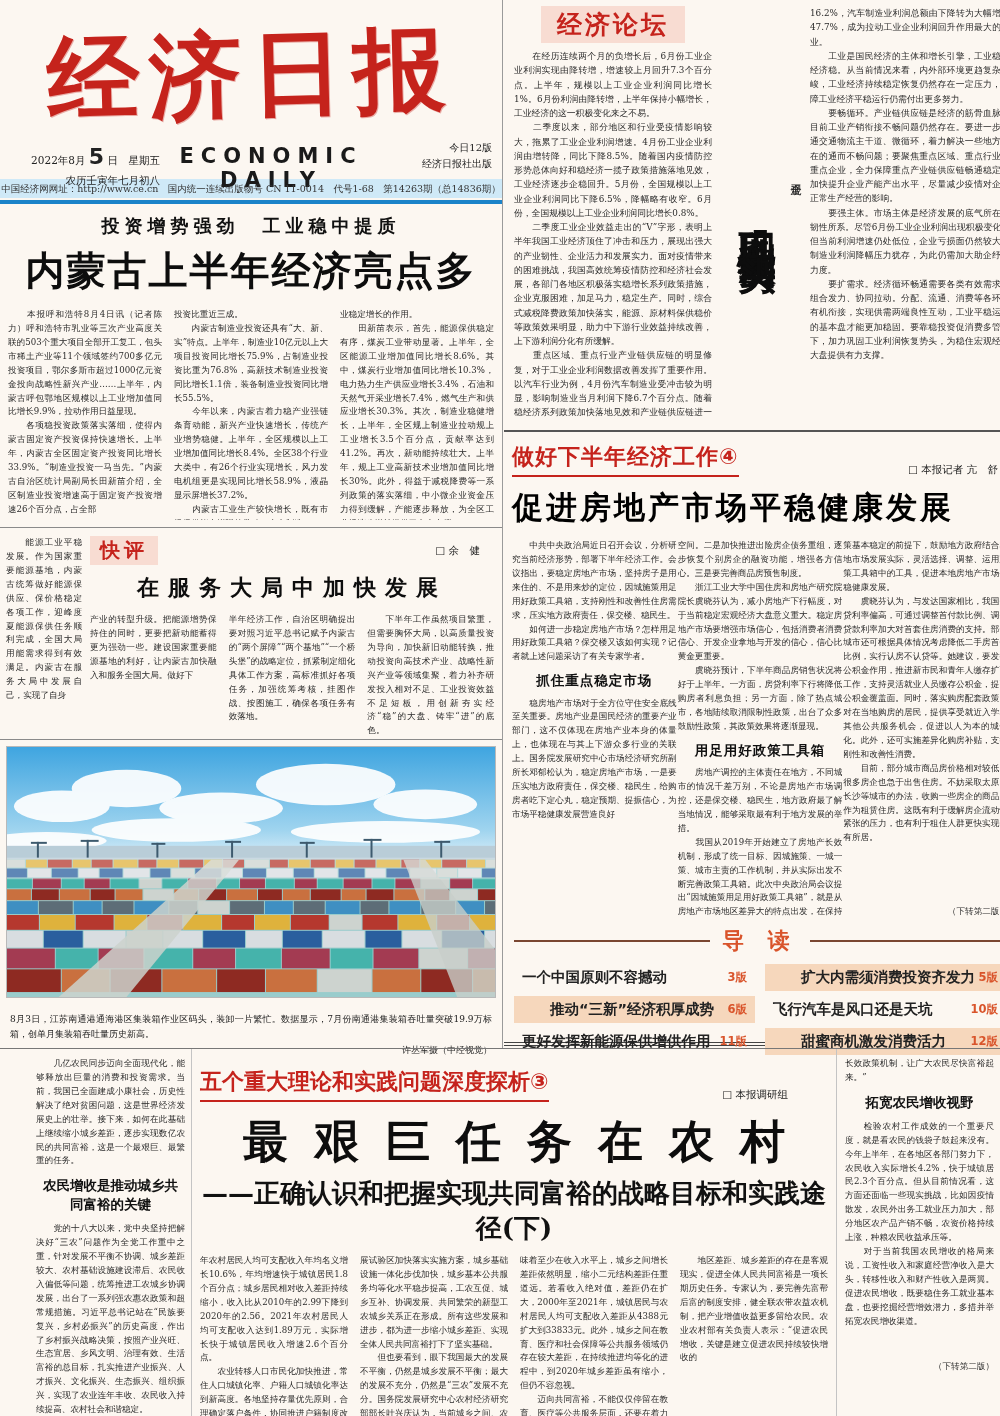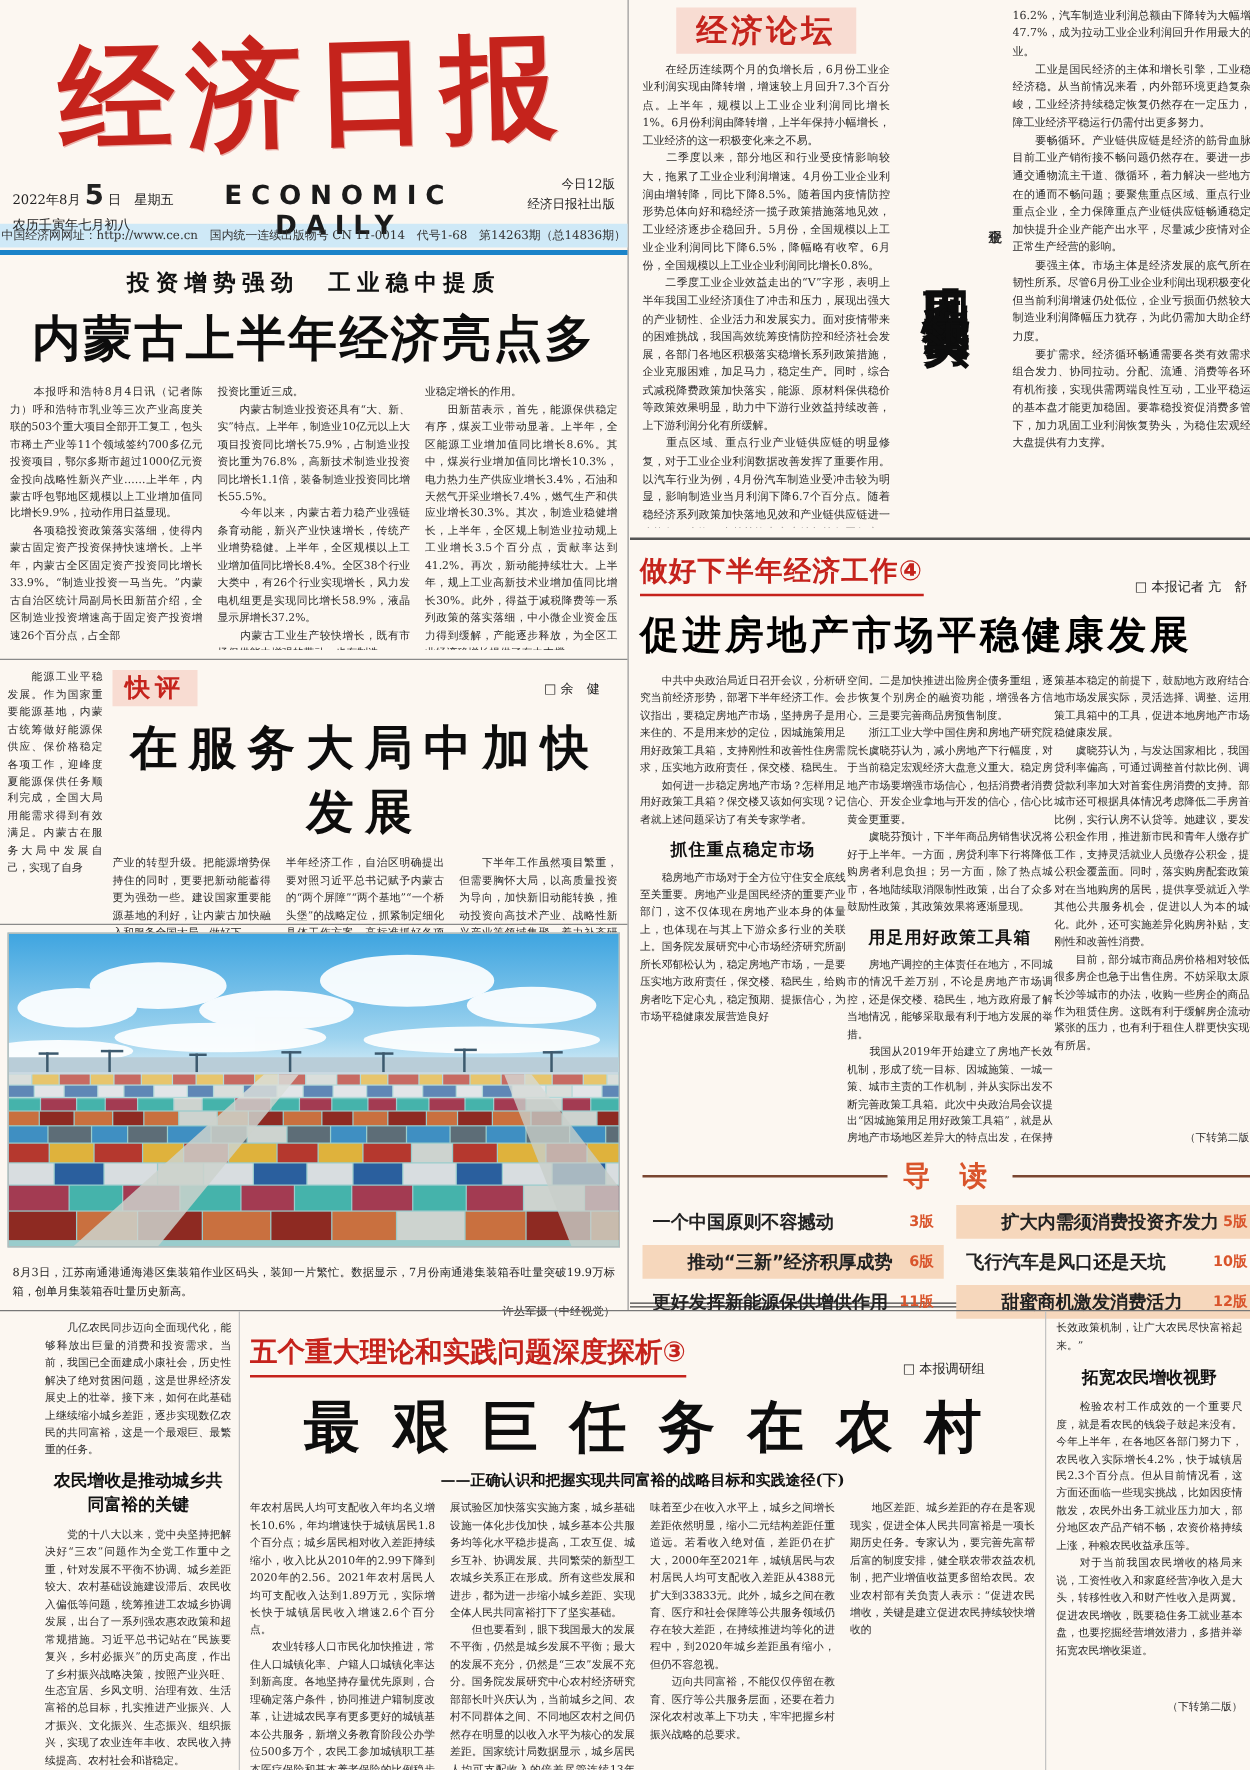--- a/index.html
+++ b/index.html
@@ -12,21 +12,21 @@
   #left-top{position:absolute;left:0;top:0;width:503px;height:1048px;border-right:1px solid #9a9a9a;}
   #right-top{position:absolute;left:504px;top:0;width:512px;height:1048px;}
   #bottom{position:absolute;left:0;top:1048px;width:1000px;height:368px;border-top:1px solid #777;display:flex;padding-left:28px;}
 
   
   #masthead{height:206px;}
   .brand{height:138px;line-height:148px;text-align:center;font-family:"DejaVu Serif",serif;
          font-weight:900;font-size:92px;letter-spacing:10px;color:var(--accent-red,#c5231c);
          transform:rotate(-1.5deg);text-shadow:1px 1px 0 rgba(197,35,28,.35);}
   .dateline{display:flex;align-items:flex-start;padding:2px 10px 0 10px;height:38px;}
-  .date-left{width:150px;font-size:10.5px;line-height:1.5;color:#222;}
+  .date-left{width:150px;font-size:10.5px;line-height:1.5;color:#222;text-align:right;}
   .date-left b.day{font-size:22px;font-family:"DejaVu Sans",sans-serif;}
   .date-mid{flex:1;text-align:center;font-family:"DejaVu Sans",sans-serif;font-weight:bold;
             font-size:21px;letter-spacing:7px;color:#1a1a1a;padding-top:4px;}
   .date-right{width:110px;text-align:right;font-size:10px;line-height:1.6;color:#222;}
   .infobar{margin-top:3px;background:var(--info-bg,#cfe9f7);height:19px;line-height:19px;
            text-align:center;font-size:9.5px;color:#333;}
   .bluerule{height:4px;background:var(--rule-blue,#1b83c9);margin-top:2px;}
 
   
   #a1{height:322px;border-bottom:1px solid #8a8a8a;padding:8px 8px 0 8px;}
@@ -39,21 +39,21 @@
 
   
   #kp{height:212px;border-bottom:1px solid #8a8a8a;display:flex;padding:8px 8px 0 6px;}
   .kp-side{width:84px;font-size:8.6px;line-height:1.62;padding-right:8px;}
   .kp-main{flex:1;display:flex;flex-direction:column;}
   .kp-toprow{display:flex;align-items:center;}
   .kp-label{display:inline-block;background:var(--badge-bg,#f8dcd2);color:var(--accent-red,#c5231c);
             font-family:"DejaVu Sans",sans-serif;font-weight:900;font-size:20px;letter-spacing:4px;
             padding:1px 10px;}
   .kp-byline{margin-left:auto;font-size:10.5px;color:#222;padding-right:14px;}
-  .kp-headline{text-align:center;font-family:"DejaVu Sans",sans-serif;font-weight:900;font-size:38px;
+  .kp-headline{text-align:center;font-family:"DejaVu Sans",sans-serif;font-weight:900;font-size:22px;
                letter-spacing:9px;color:#0d0d0d;margin:8px 0 10px 0;}
   .kp-cols{display:flex;gap:12px;flex:1;}
   .kp-cols .c{flex:1;font-size:8.6px;line-height:1.62;}
 
   
   #photo-block{padding:6px 6px 0 6px;}
   .photo{position:relative;height:252px;border:1px solid #b9b9b9;overflow:hidden;background:#9cc;}
   .photo svg{display:block;width:100%;height:100%;}
   .caption{font-size:9px;line-height:1.7;padding:5px 4px 0 4px;color:#222;text-align:justify;}
   .credit{display:block;text-align:right;}
@@ -104,21 +104,21 @@
   #b-col6{border-left:1px solid #c4c4c4;}
   .b-sub{font-family:"DejaVu Sans",sans-serif;font-weight:900;font-size:13.5px;line-height:1.4;
          text-align:center;margin:8px 2px;color:#111;white-space:normal;}
   .b-mid{flex:1;display:flex;flex-direction:column;padding:6px 8px 0 8px;margin-top:12px;}
   .bm-kickrow{display:flex;align-items:flex-end;}
   .bm-kicker{font-family:"DejaVu Sans",sans-serif;font-weight:900;font-size:22px;color:var(--accent-red,#c5231c);
              border-bottom:2px solid var(--accent-red,#c5231c);padding-bottom:3px;}
   .bm-byline{margin-left:auto;font-size:10.5px;color:#222;padding-right:40px;}
   .bm-headline{text-align:center;font-family:"DejaVu Sans",sans-serif;font-weight:900;font-size:45px;
                letter-spacing:26px;color:#0d0d0d;margin:10px 0 4px 0;text-indent:26px;}
-  .bm-subhead{text-align:center;font-weight:900;font-size:12px;color:#111;margin-bottom:8px;}
+  .bm-subhead{text-align:center;font-weight:900;font-size:26px;color:#111;margin-bottom:8px;}
   .bm-cols{display:flex;gap:12px;flex:1;}
   .bm-cols .c{flex:1;font-size:8.6px;line-height:1.62;}
 </style>
 </head>
 <body>
 
 <div id="page" data-name="newspaper-front-page">
 
   <div id="left-top" data-name="left-top-zone">
 

